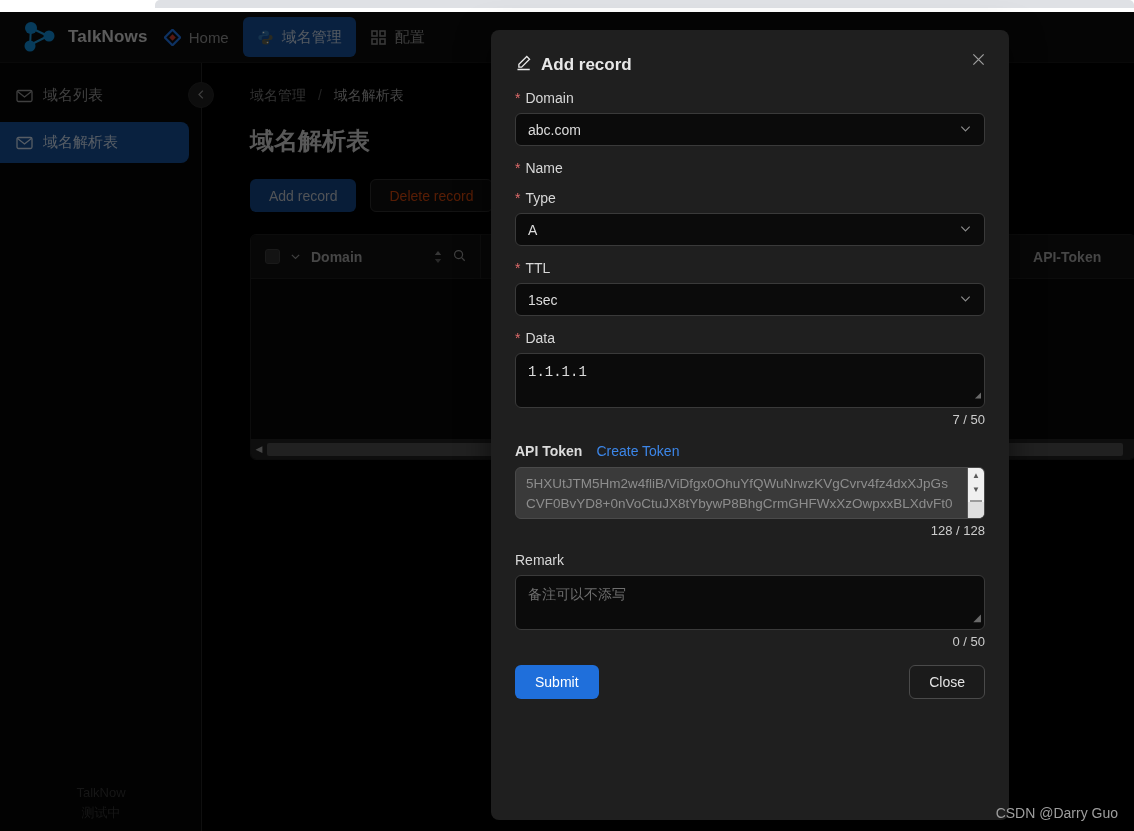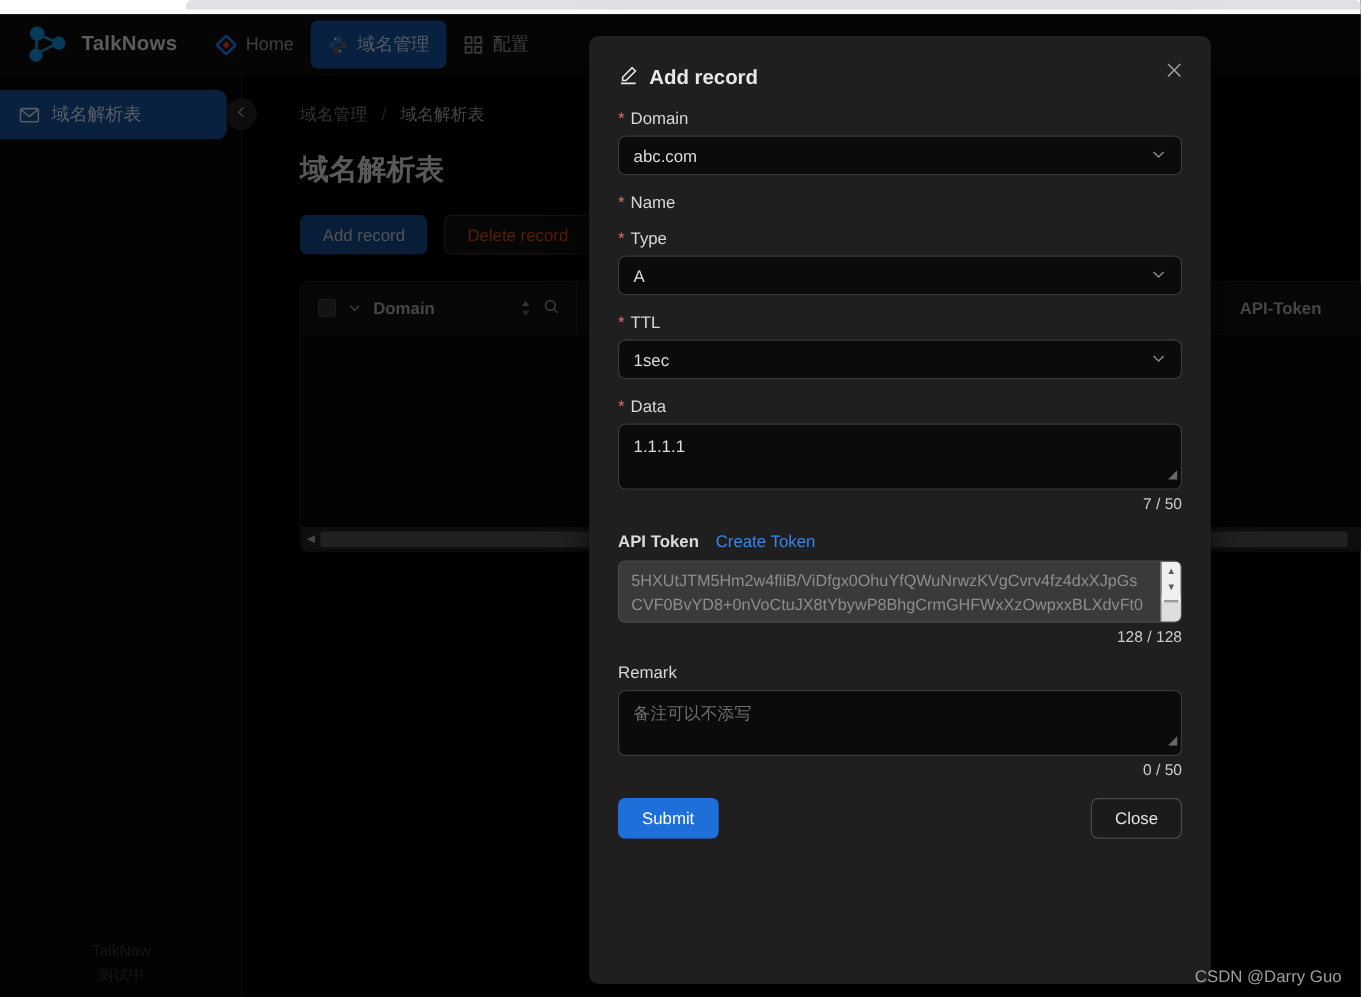--- a/index.html
+++ b/index.html
@@ -30,21 +30,21 @@
   .navbar {
     position: absolute; left: 0; top: 12px; width: 1134px; height: 51px;
     background: #0d0d0d;
     display: flex; align-items: center; gap: 0;
     padding-left: 18px;
     border-bottom: 1px solid #141414;
   }
   .logo-mark { width: 42px; height: 36px; flex: none; }
   .brand {
     color: #c9c9c9; font-size: 17px; font-weight: bold; letter-spacing: .2px;
-    margin-left: 8px; margin-right: 18px;
+    margin-left: 8px; margin-right: 2px;
   }
   .nav-item {
     display: flex; align-items: center; gap: 8px;
     height: 40px; padding: 0 14px; border-radius: 6px;
     color: #8a8a8a; font-size: 15px; white-space: nowrap;
   }
   .nav-item.active { background: #144a8f; color: #b9c6d6; }
   .nav-ico { width: 17px; height: 17px; display: block; flex: none; }
 
   
@@ -164,21 +164,21 @@
     border: 1px solid #3a3a3a; border-radius: 6px;
     display: flex; align-items: center; padding: 0 12px;
     color: #dcdcdc; font-size: 14px;
   }
   .ctl .caret { margin-left: auto; color: #8c8c8c; }
   .ta {
     width: 470px; background: #0b0b0b; border: 1px solid #3a3a3a;
     border-radius: 6px; padding: 9px 12px; color: #dcdcdc; font-size: 14px;
     position: relative; line-height: 19px;
   }
-  .ta.data { height: 55px; }
+  .ta.data { height: 55px; font-family: Liberation Mono, monospace; }
   .ta.remark { height: 55px; color: #6e6e6e; }
   .ta .grip {
     position: absolute; right: 3px; bottom: 2px; color: #6a6a6a; font-size: 10px;
   }
   .counter { width: 470px; text-align: right; font-size: 13px; color: #cccccc; margin-top: 4px; }
   .tokenrow { display: flex; align-items: baseline; gap: 14px; margin-top: 16px; }
   .tokenlabel { font-size: 14px; color: #dcdcdc; font-weight: bold; }
   .tokenlink { font-size: 14px; color: #3c86e8; }
   .token-box {
     width: 470px; height: 52px; margin-top: 8px;
@@ -264,20 +264,29 @@
           <rect x="10" y="10" width="5" height="5" fill="none" stroke="#7e7e7e" stroke-width="1.6"></rect>
         </svg>
       </span>
       <span>配置</span>
     </div>
   </div>
 
   <div class="body-row">
 
     <div class="sidebar">
+      <div class="side-item">
+        <span class="side-ico">
+          <svg viewBox="0 0 17 14" width="17" height="14">
+            <rect x="1" y="1.5" width="15" height="11" rx="1.5" fill="none" stroke="#8e8e8e" stroke-width="1.3"></rect>
+            <path d="M1.6 2.6 8.5 8l6.9-5.4" fill="none" stroke="#8e8e8e" stroke-width="1.3"></path>
+          </svg>
+        </span>
+        <span>域名列表</span>
+      </div>
 
       <div class="side-item active">
         <span class="side-ico">
           <svg viewBox="0 0 17 14" width="17" height="14">
             <rect x="1" y="1.5" width="15" height="11" rx="1.5" fill="none" stroke="#c1cfdf" stroke-width="1.3"></rect>
             <path d="M1.6 2.6 8.5 8l6.9-5.4" fill="none" stroke="#c1cfdf" stroke-width="1.3"></path>
           </svg>
         </span>
         <span>域名解析表</span>
       </div>

